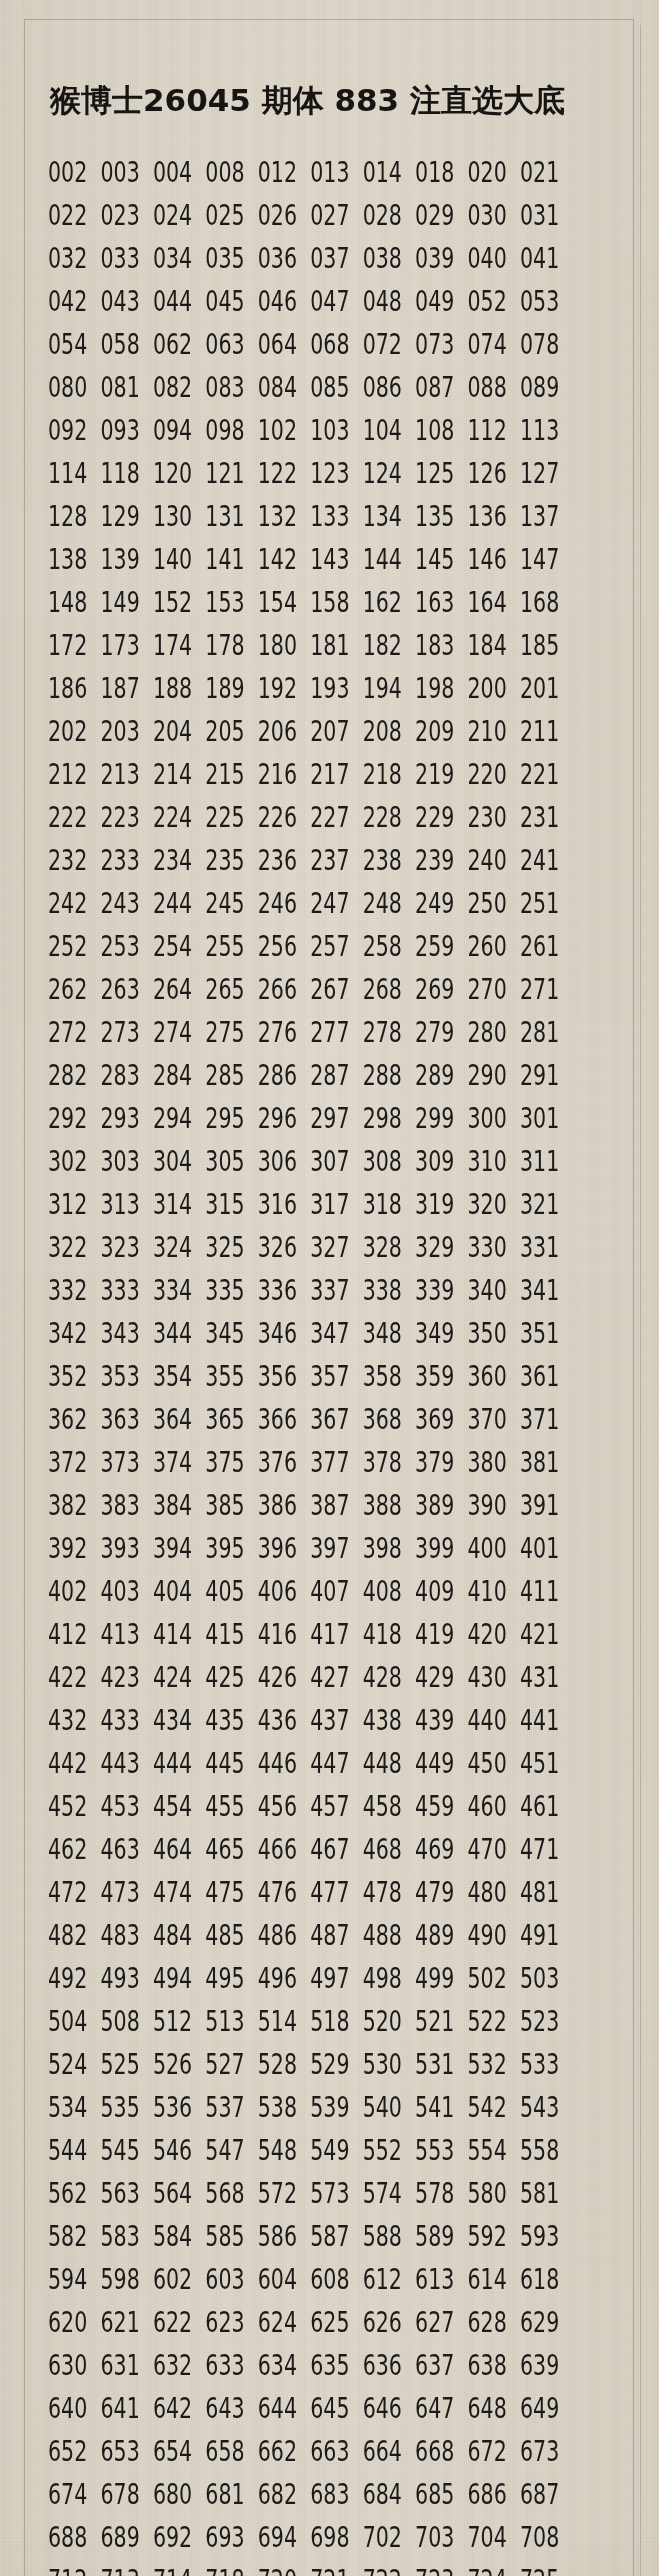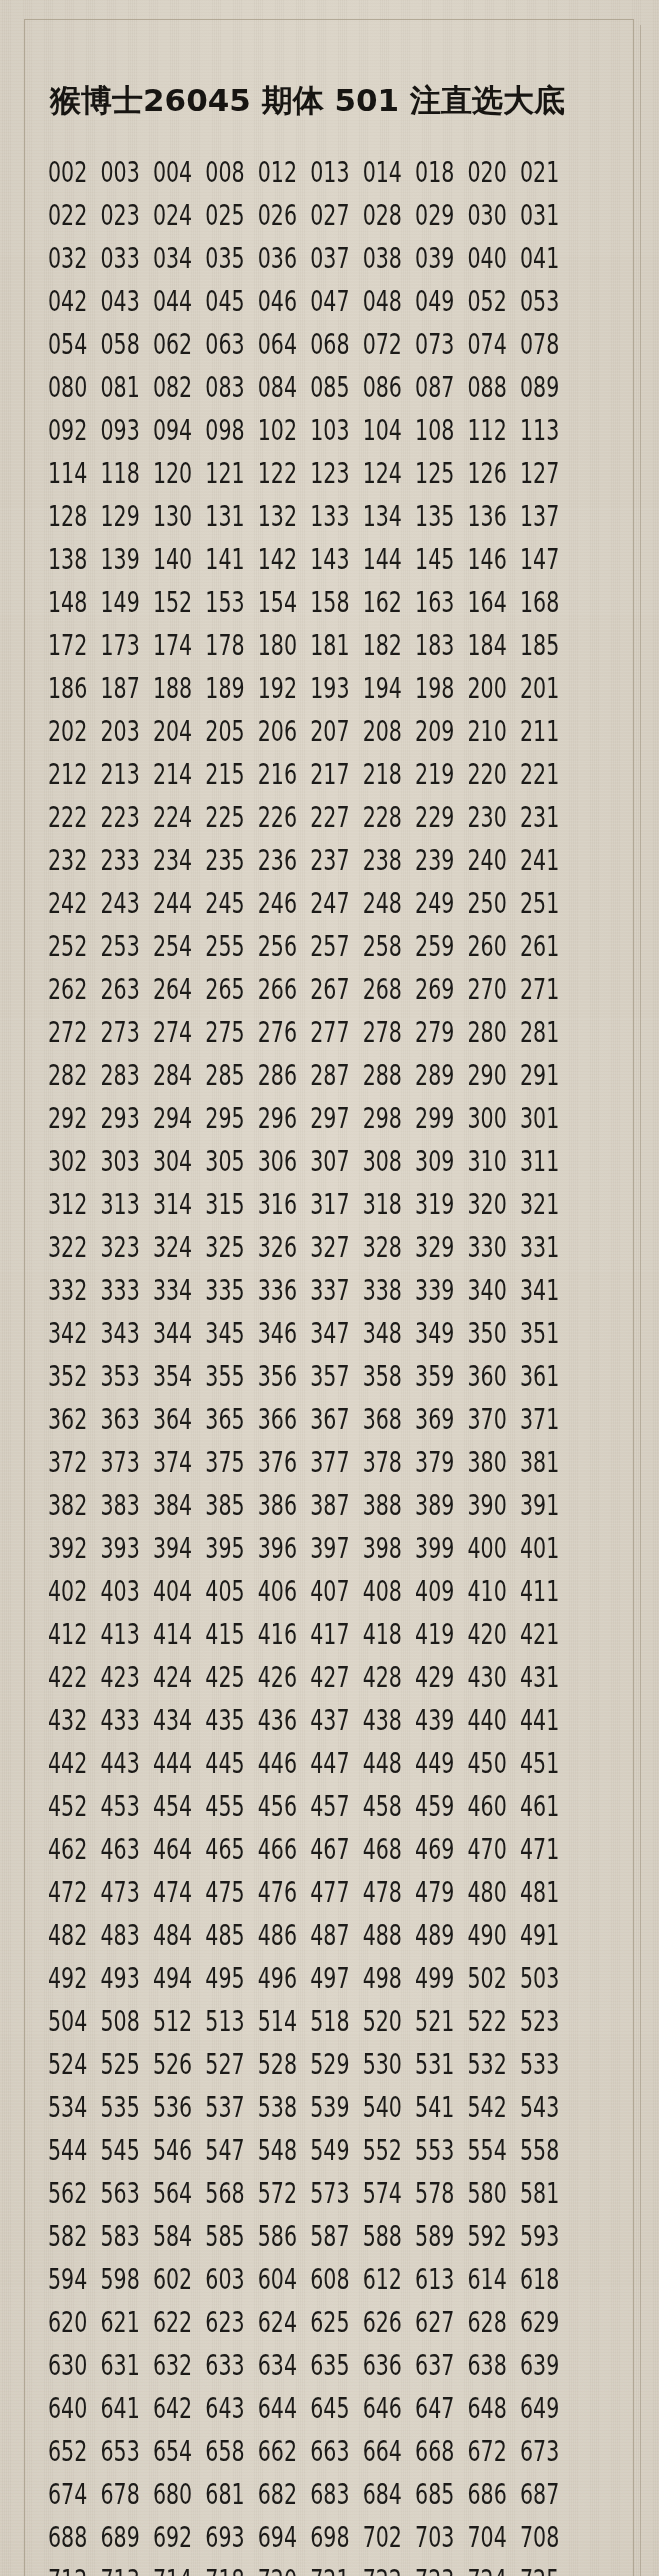--- a/index.html
+++ b/index.html
@@ -44,21 +44,21 @@
   }
 </style>
 </head>
 <body>
 
 <div class="photo">
 
   <div class="frame"></div>
   <div class="shadow-v"></div>
 
-  <div class="title">猴博士26045 期体 501 注直选大底</div>
+  <div class="title">猴博士26045 期体 883 注直选大底</div>
 
   <div class="rows" id="num-rows">
       <div class="num-row">
         <span class="num">002</span>
         <span class="num">003</span>
         <span class="num">004</span>
         <span class="num">008</span>
         <span class="num">012</span>
         <span class="num">013</span>
         <span class="num">014</span>

